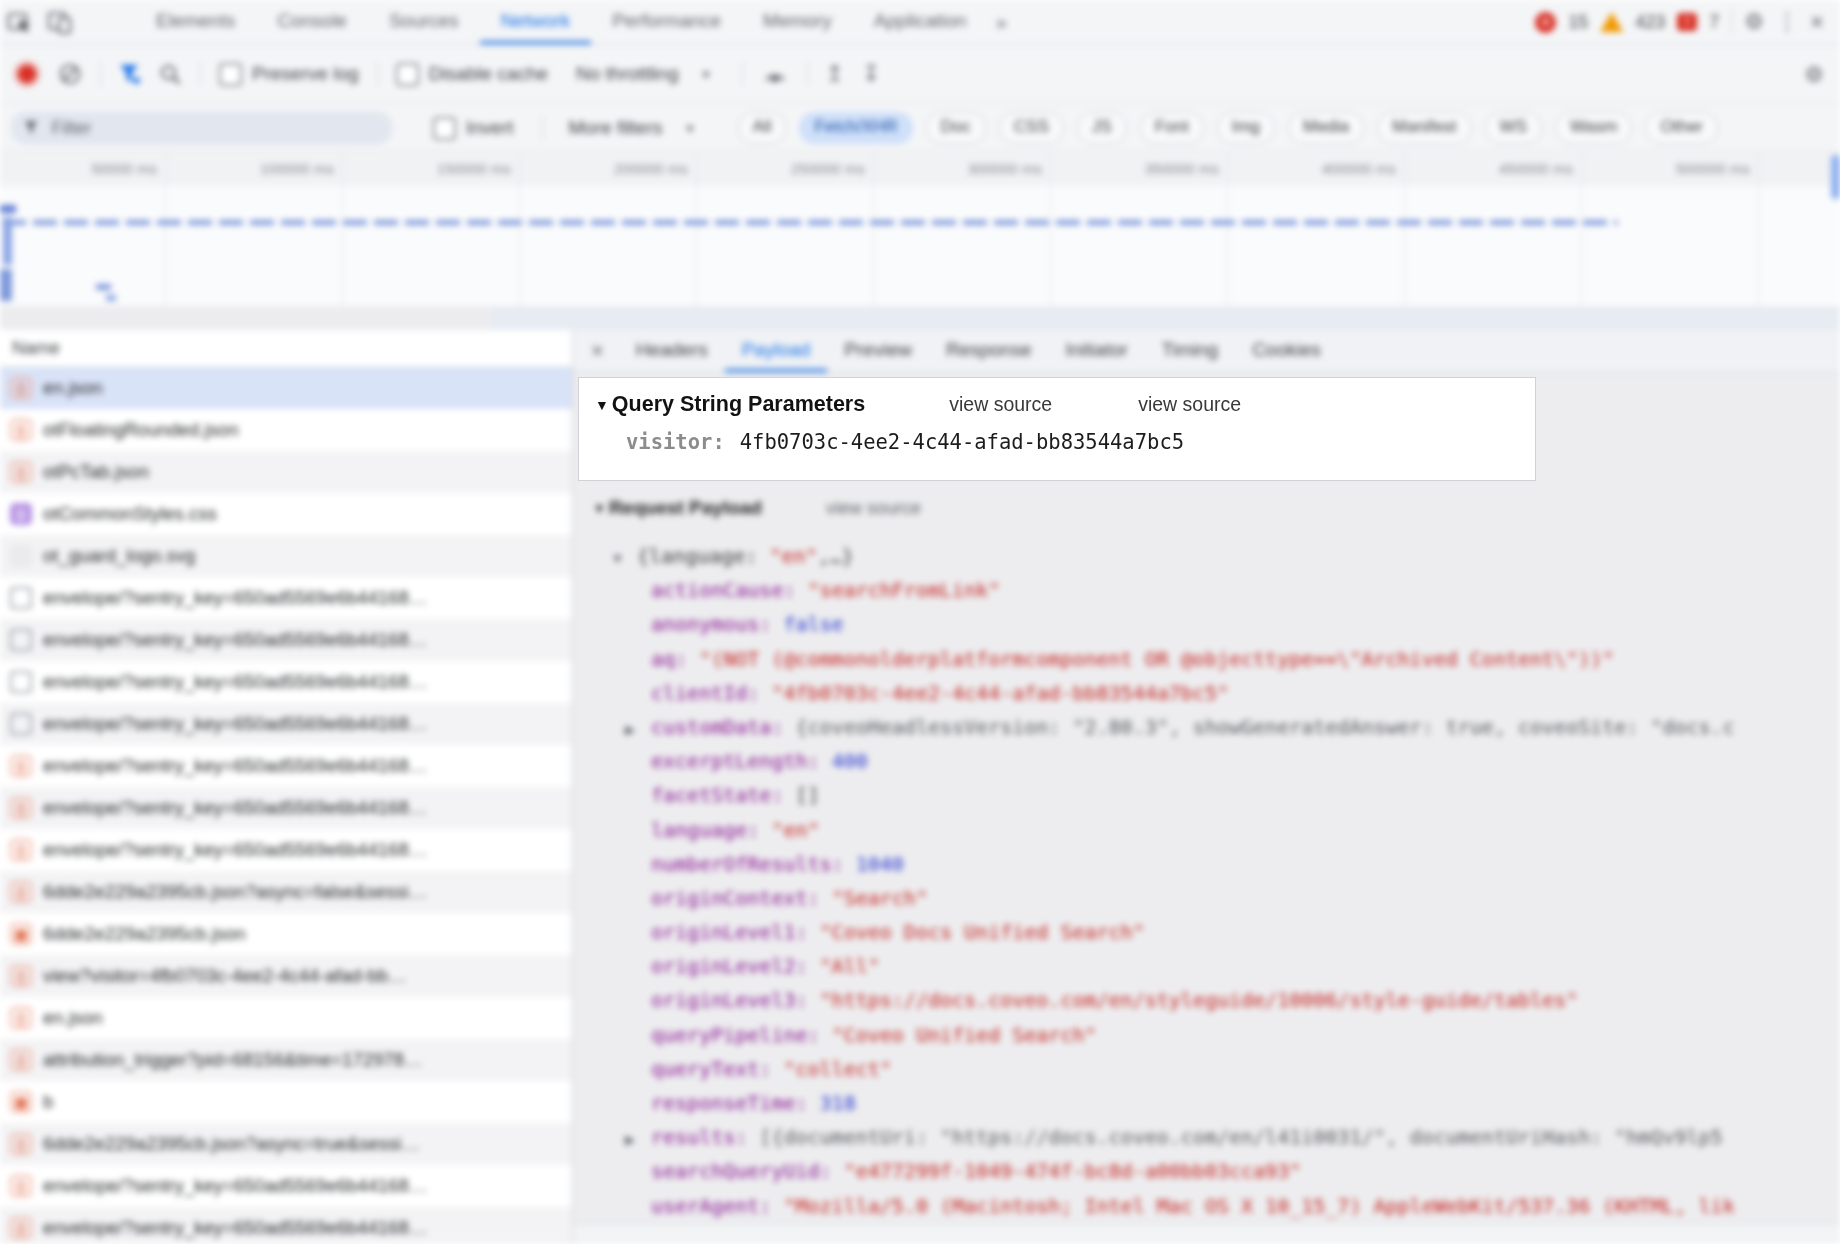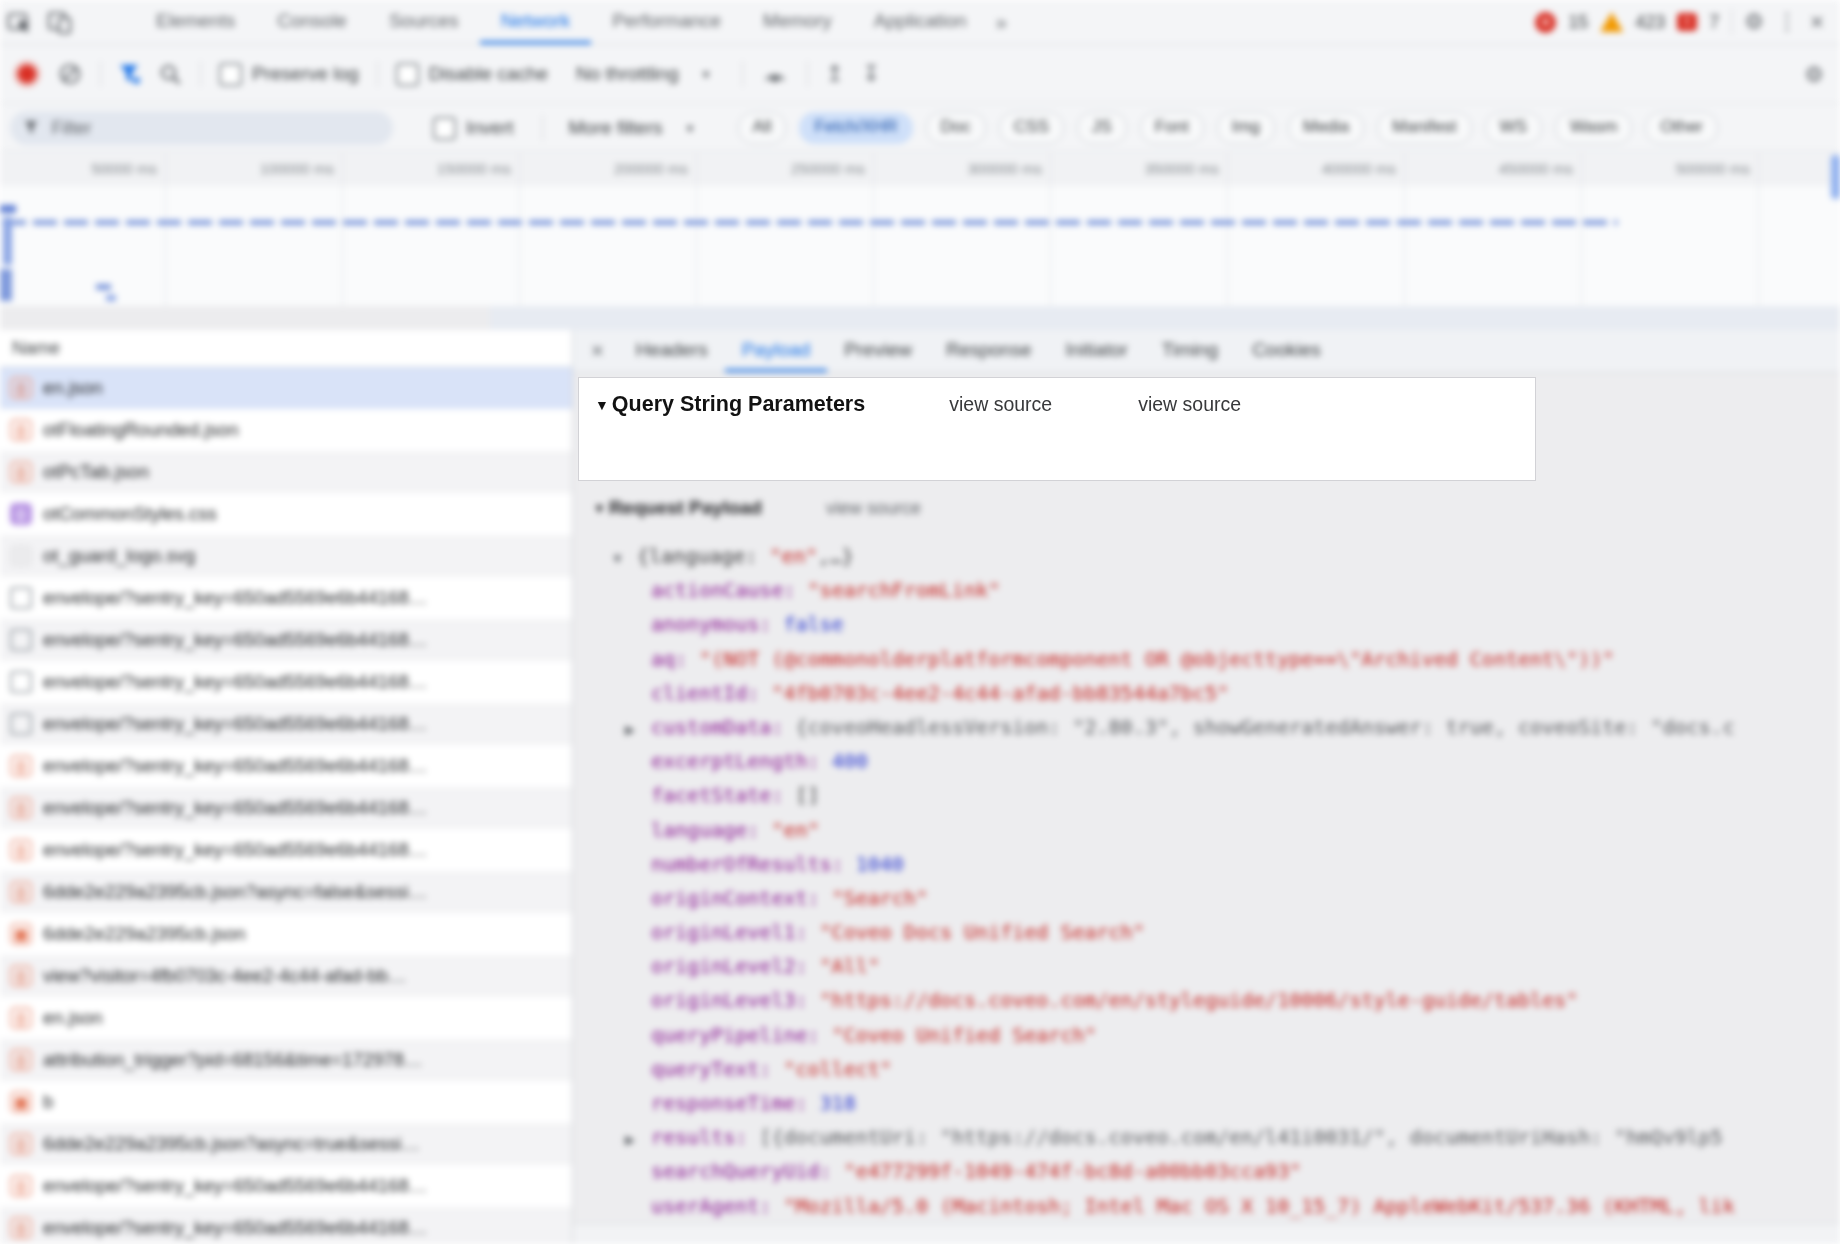--- a/index.html
+++ b/index.html
@@ -407,14 +407,17 @@
     </div>
   </div>
 
   <div class="qsp-card">
     <div class="qsp-head">
       <span class="qsp-tri">▼</span>
       <span class="qsp-title">Query String Parameters</span>
       <span class="qsp-link src">view source</span>
       <span class="qsp-link dec">view source</span>
     </div>
+    <div id="qsp-params">
+        <div class="qsp-row"><span class="qk">visitor:</span><span class="qv">4fb0703c-4ee2-4c44-afad-bb83544a7bc5</span></div>
+      </div>
   </div>
 </div>
 
 </body></html>

